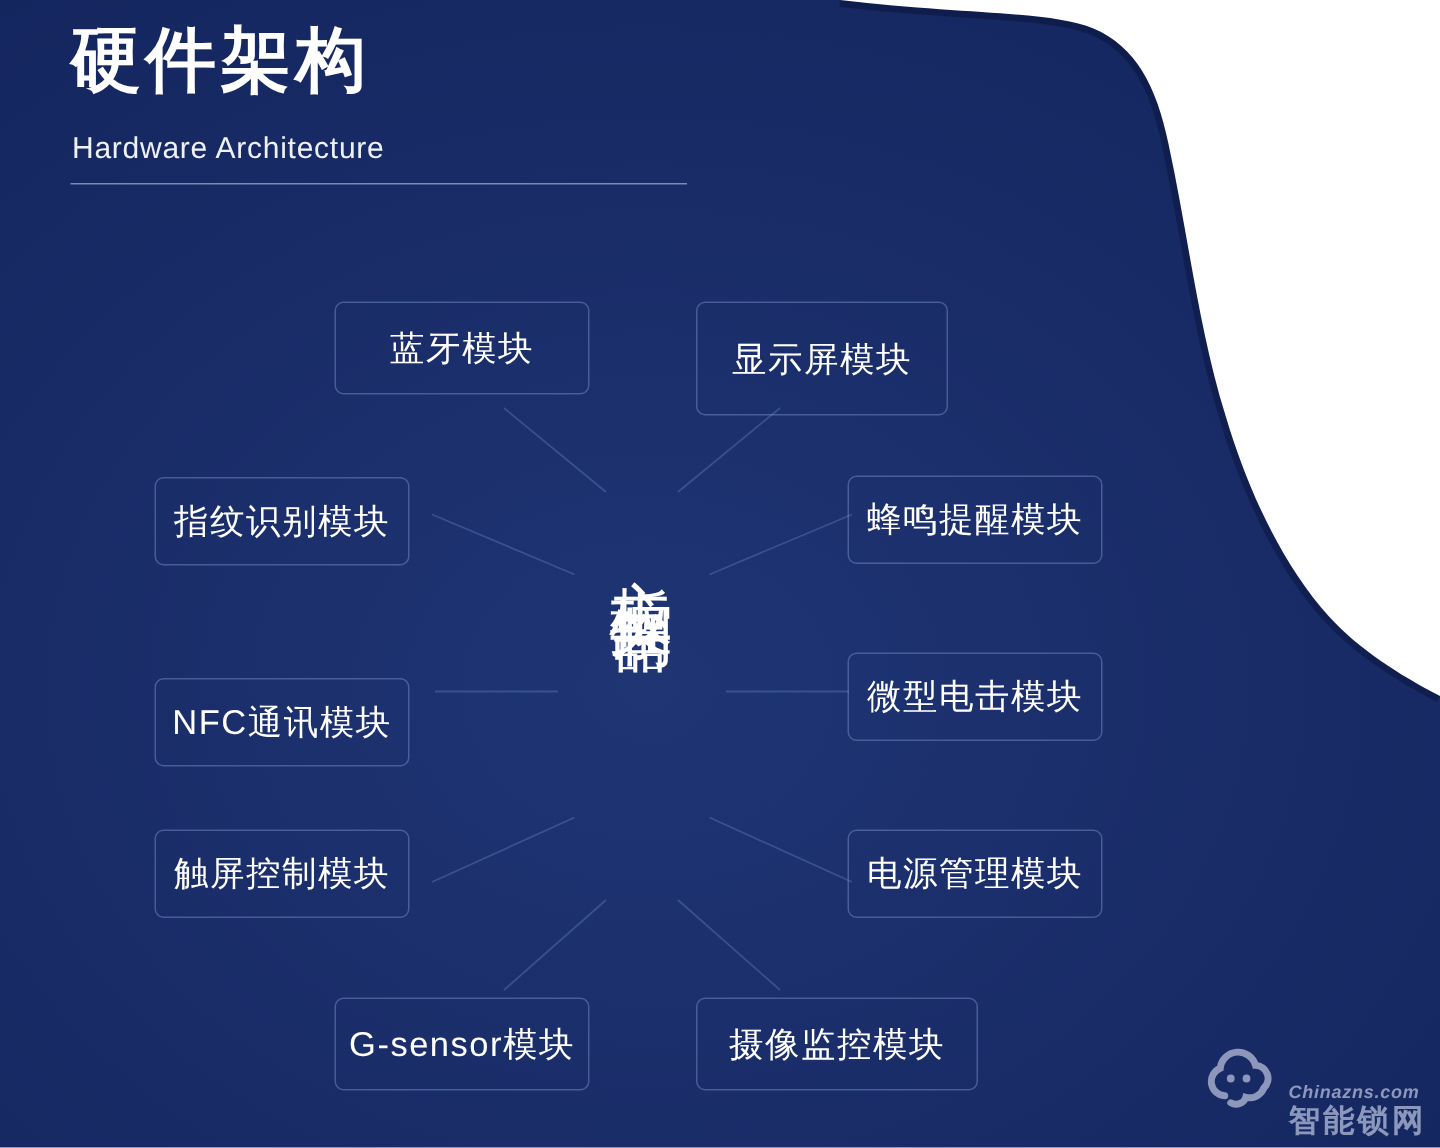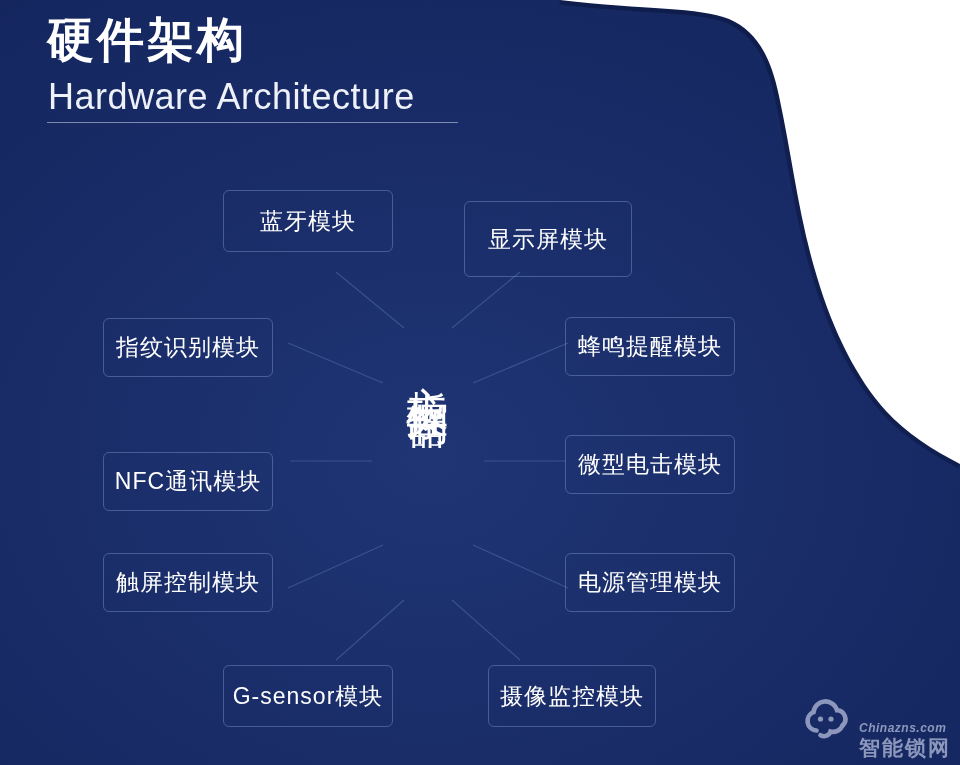--- a/index.html
+++ b/index.html
@@ -10,46 +10,46 @@
   }
   #bg-svg{position:absolute;left:0;top:0;width:960px;height:765px;display:block;}
 
   
   .header{position:absolute;left:47px;top:14px;width:460px;color:#ffffff;}
   .header h1{
     margin:0;font-size:47px;line-height:1.1;font-weight:600;
     letter-spacing:3px;color:#ffffff;
   }
   .header h2{
-    margin:10px 0 0 1px;font-size:36px;font-weight:300;
+    margin:22px 0 0 1px;font-size:20px;font-weight:300;
     letter-spacing:0.5px;color:#eef1f8;
   }
   .header .rule{
     position:absolute;left:0;top:108px;width:411px;height:1px;
     background:rgba(210,218,235,0.55);
   }
 
   
   .module-box{
     position:absolute;width:170px;height:59px;
     border:1px solid rgba(132,160,214,0.42);
     border-radius:6px;box-sizing:border-box;
     display:flex;align-items:center;justify-content:center;
     color:#ffffff;font-size:23px;letter-spacing:1px;white-space:nowrap;
   }
-  .m-bluetooth  {left:223px;top:190px;height:62px;text-align:right;}
+  .m-bluetooth  {left:223px;top:201px;height:62px;text-align:right;}
   .m-display    {left:464px;top:201px;width:168px;height:76px;}
   .m-fingerprint{left:103px;top:318px;}
   .m-buzzer     {left:565px;top:317px;}
   .m-nfc        {left:103px;top:435px;margin-top:17px;}
   .m-shock      {left:565px;top:435px;}
   .m-touch      {left:103px;top:553px;}
   .m-power      {left:565px;top:553px;}
   .m-gsensor    {left:223px;top:665px;height:62px;}
-  .m-camera     {left:464px;top:665px;width:168px;height:62px;margin-left:24px;}
+  .m-camera     {left:464px;top:665px;width:188px;height:62px;}
 
   
   .hub{
     position:absolute;left:403px;top:352px;height:250px;
     writing-mode:vertical-rl;text-orientation:upright;
     font-size:42px;letter-spacing:6px;color:#ffffff;font-weight:400;
     line-height:1.15;
   }
 
   

